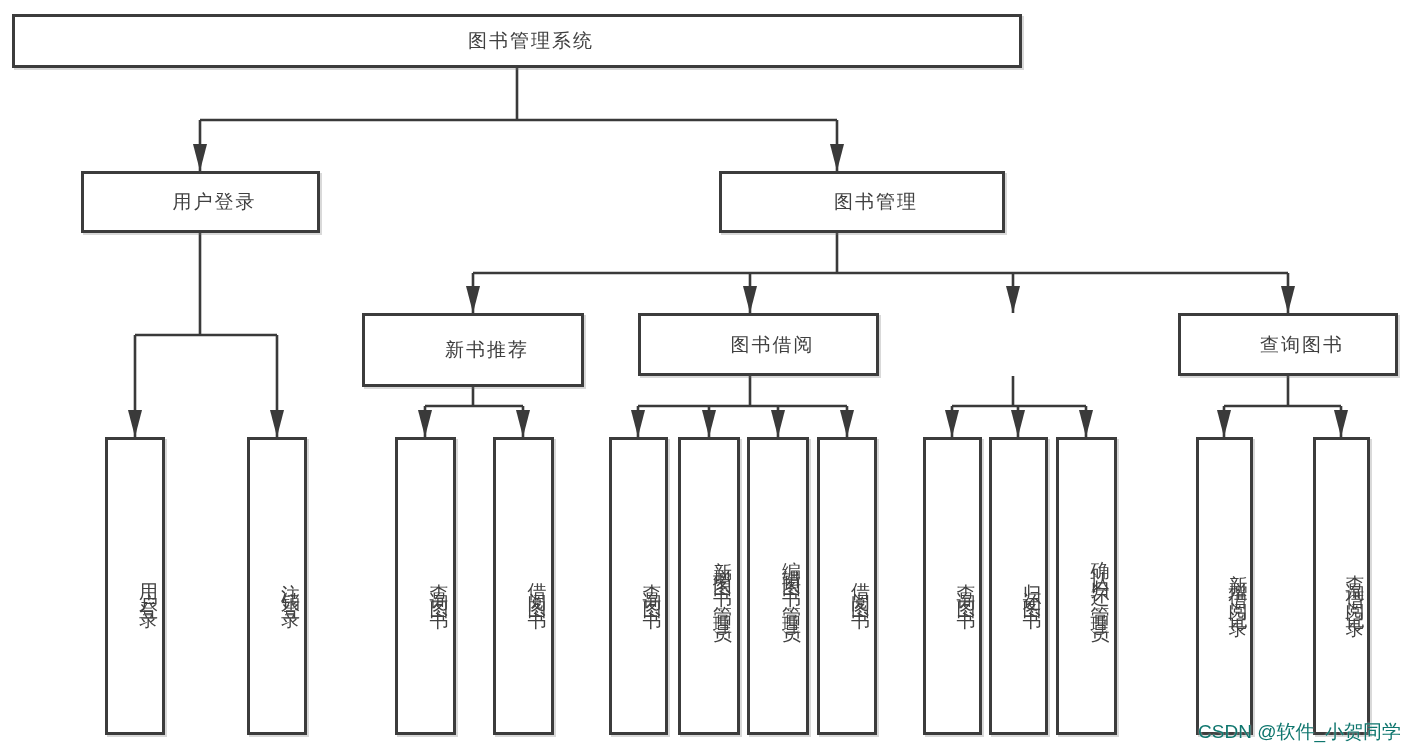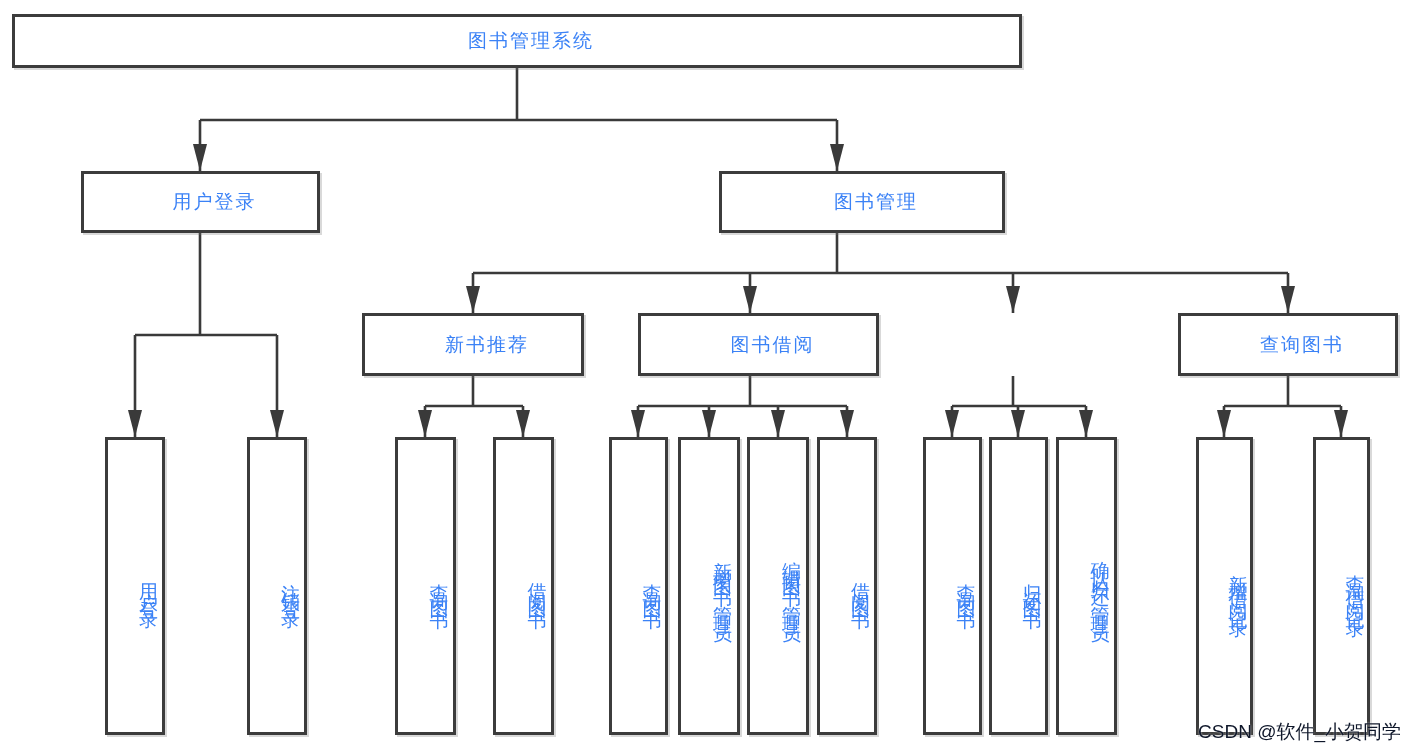--- a/index.html
+++ b/index.html
@@ -29,42 +29,42 @@
   .node {
     position: absolute;
     box-sizing: border-box;
     background: #ffffff;
     border: 3px solid #3c3c3c;
     box-shadow: 2px 2px 0 rgba(120,120,120,0.28);
     display: flex;
     align-items: center;
     justify-content: center;
     z-index: 2;
-    color: #3b82f6;
+    color: #404040;
     padding-left: 28px;
   }
   .node.h span {
     font-size: 19px;
     letter-spacing: 2px;
     white-space: nowrap;
   }
   .node.v span {
     writing-mode: vertical-rl;
     font-size: 19px;
     line-height: 1;
     letter-spacing: 9px;
     white-space: nowrap;
   }
   #watermark {
     position: absolute;
     right: 4px;
     bottom: 2px;
     z-index: 3;
     font-size: 19px;
-    color: #0f172a;
+    color: #0f766e;
     text-shadow: 0 0 2px rgba(255,255,255,0.8);
     white-space: nowrap;
   }
 </style>
 </head>
 <body>
 
 <div id="stage">
 
   <svg id="wires" viewBox="0 0 1405 747">
@@ -102,21 +102,21 @@
     <span>图书管理系统</span>
   </div>
 
   <div class="node h" style="left:81px;top:171px;width:239px;height:62px">
     <span>用户登录</span>
   </div>
   <div class="node h" style="left:719px;top:171px;width:286px;height:62px">
     <span>图书管理</span>
   </div>
 
-  <div class="node h" style="left:362px;top:313px;width:222px;height:63px">
+  <div class="node h" style="left:362px;top:313px;width:222px;height:74px">
     <span>新书推荐</span>
   </div>
   <div class="node h" style="left:638px;top:313px;width:241px;height:63px">
     <span>图书借阅</span>
   </div>
   <div class="node h" style="left:1178px;top:313px;width:220px;height:63px">
     <span>查询图书</span>
   </div>
 
   <div class="node v" style="left:105px;top:437px;width:60px;height:298px">

